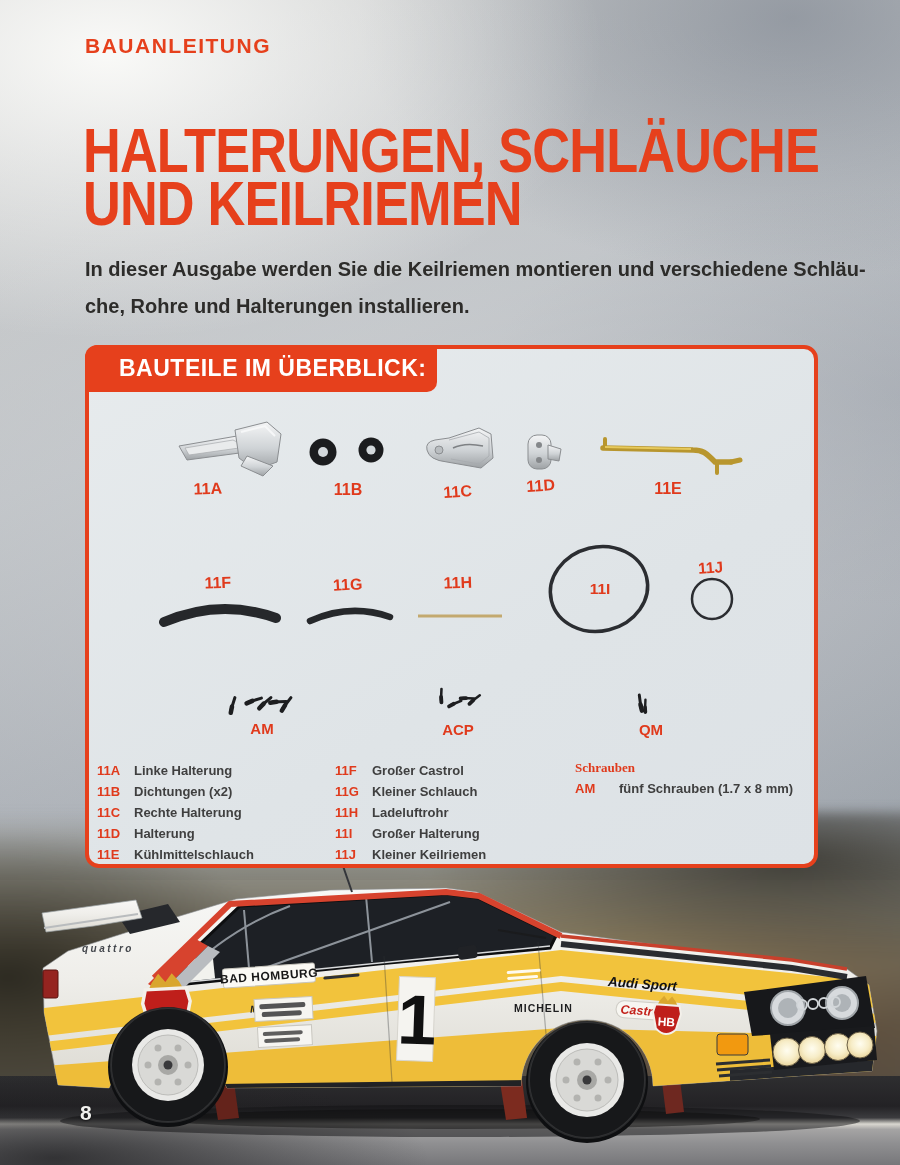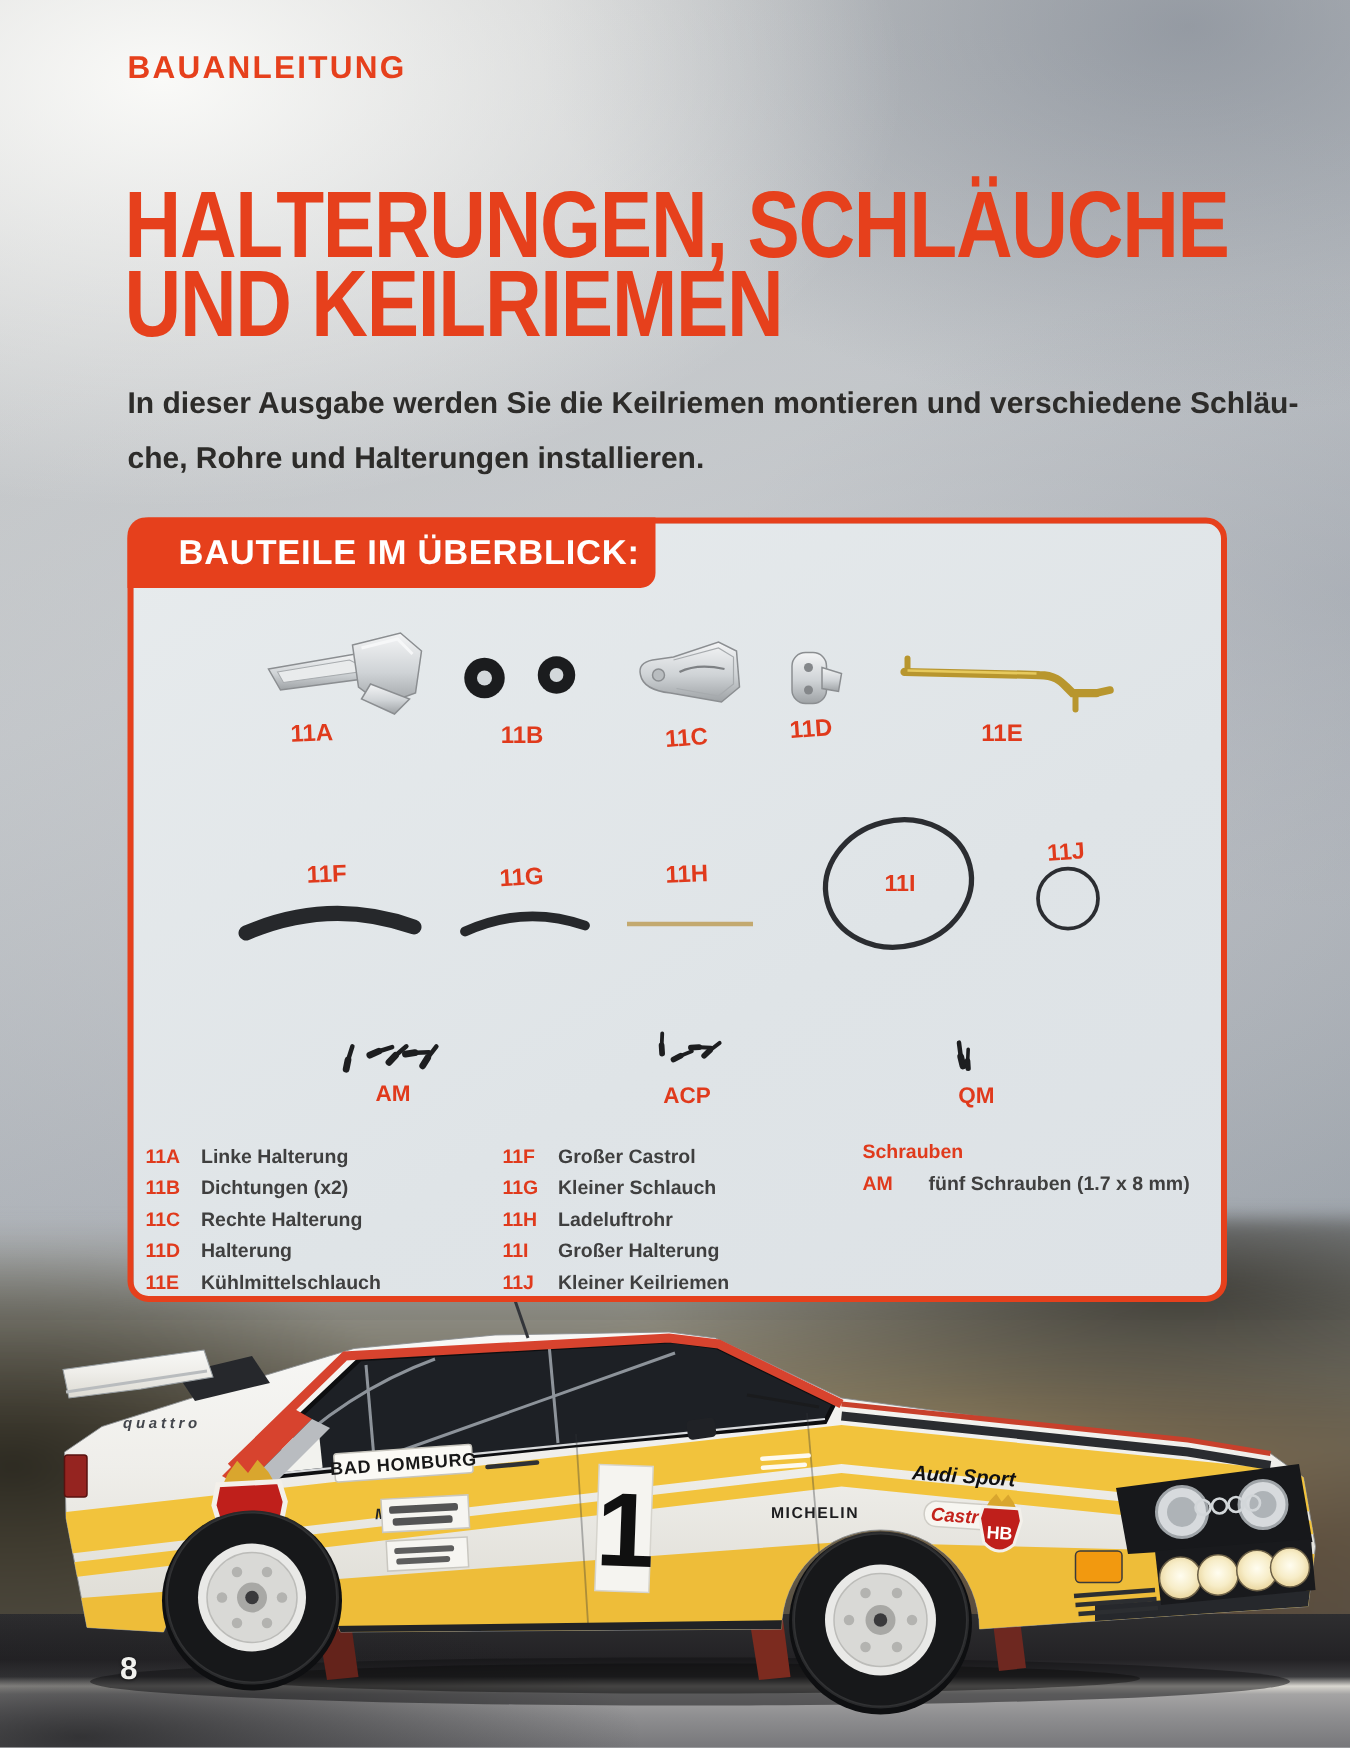--- a/index.html
+++ b/index.html
@@ -42,21 +42,21 @@
     background:linear-gradient(150deg,#e7ebed 0%,#dfe4e7 60%,#dde2e6 100%);}
   .tab{position:absolute;left:-4px;top:-4px;width:352px;height:47px;
     background:#e6401c;border-radius:12px 0 10px 0;display:flex;align-items:center;
     padding-left:34px;box-sizing:border-box;color:#fff;font-size:23px;
     font-weight:bold;letter-spacing:.5px;}
   .parts-svg{position:absolute;left:0;top:43px;}
   .plist{position:absolute;font-size:13px;font-weight:bold;color:#3f3f3f;}
   .plist .row{height:21px;line-height:21px;white-space:nowrap;}
   .plist .code{display:inline-block;color:#e03a1c;width:37px;}
   .plist.c3 .code{width:44px;}
-  .plist .hdr{color:#e03a1c;height:21px;line-height:21px;}
+  .plist .hdr{color:#e03a1c;height:21px;line-height:21px;font-family:Liberation Serif, serif;}
   .car-svg{position:absolute;left:30px;top:858px;}
 </style>
 </head>
 <body>
 
 <div class="page">
 
   <div class="sky"></div>
   <div class="moor"></div>
   <div class="road"></div>

